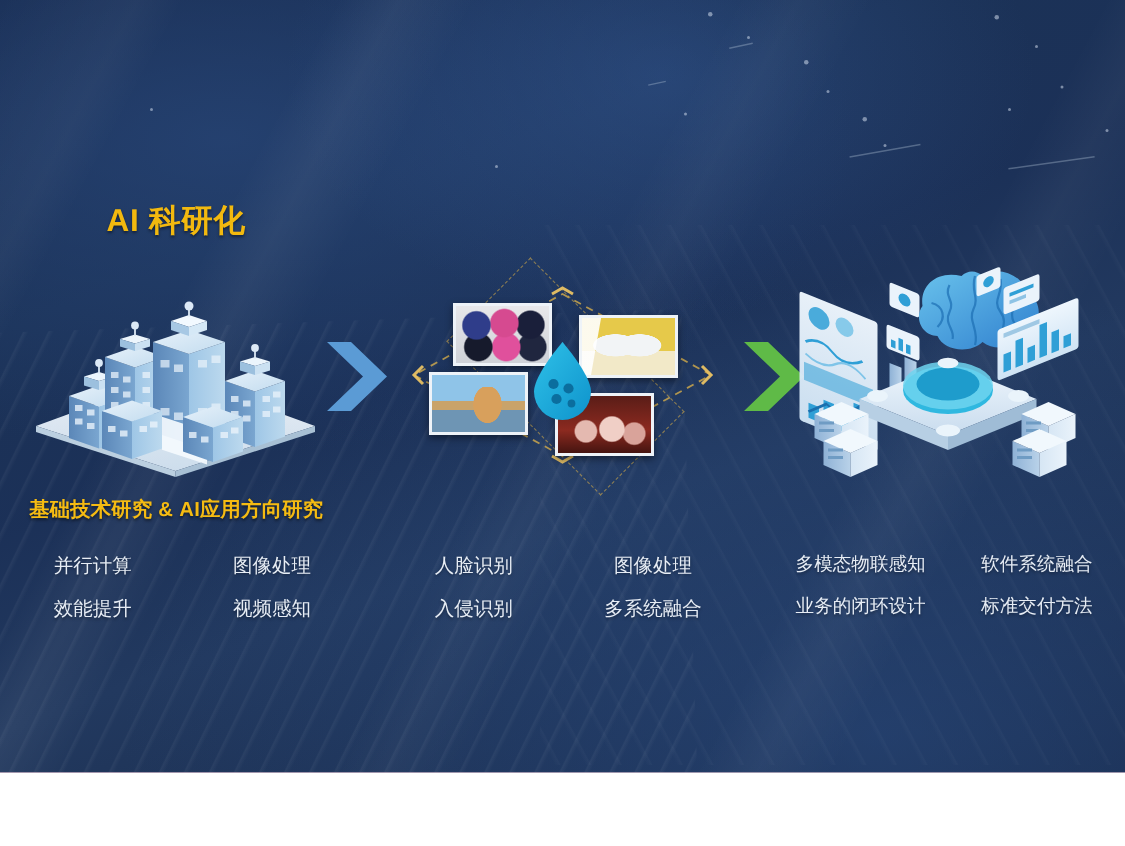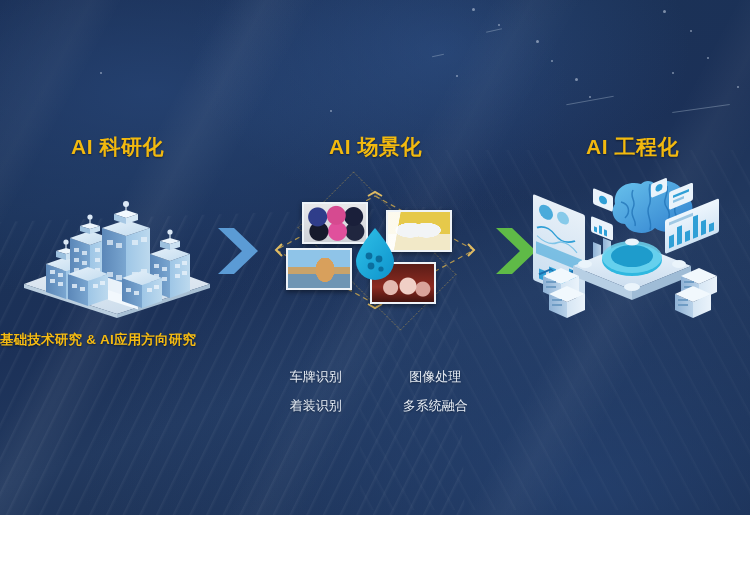--- a/index.html
+++ b/index.html
@@ -41,21 +41,21 @@
   
   .col{position:absolute;top:0;height:515px;}
   .c1{left:0;width:235px;}
   .c2{left:258px;width:235px;}
   .c3{left:515px;width:235px;}
 
   .heading{position:absolute;width:100%;text-align:center;top:133px;
       color:#f2b90f;font-size:21px;font-weight:bold;letter-spacing:.5px;
       text-shadow:0 1px 2px rgba(0,0,0,.45);white-space:nowrap;}
 
-  .caption{position:absolute;width:100%;top:331px;
+  .caption{position:absolute;width:100%;text-align:center;top:331px;
       color:#f5bb12;font-size:13.5px;font-weight:bold;letter-spacing:.2px;
       text-shadow:0 1px 2px rgba(0,0,0,.5);white-space:nowrap;}
 
   .bullets{position:absolute;top:368px;width:100%;
       display:grid;grid-template-columns:1fr 1fr;row-gap:11px;column-gap:4px;
       color:#e7edf5;font-size:13px;justify-items:center;}
   .bullets span{white-space:nowrap;text-shadow:0 1px 2px rgba(0,0,0,.35);}
   .c3 .bullets{font-size:12.4px;column-gap:0px;}
   .c1 .bullets{padding:0 4px;}
 
@@ -285,20 +285,26 @@
           <circle cx="116" cy="36" r="3"></circle>
             <rect x="115.4" y="38" width="1.2" height="5"></rect>
           <circle cx="160" cy="64" r="2.6"></circle>
             <rect x="159.4" y="66" width="1.2" height="5"></rect>
         </g>
       </svg>
     </div>
 
     <div class="heading">AI 科研化</div>
     <div class="caption">基础技术研究 &amp; AI应用方向研究</div>
+    <div class="bullets">
+      <span>并行计算</span>
+      <span>图像处理</span>
+      <span>效能提升</span>
+      <span>视频感知</span>
+    </div>
   </div>
 
   <div class="arrow arrow1">
     <svg width="56" height="58" viewBox="0 0 56 58" aria-hidden="true">
       <path d="M6 6 L30 29 L6 52 L22 52 L46 29 L22 6 Z" fill="#5b9bd5"></path>
     </svg>
   </div>
 
   <div class="col c2">
 
@@ -331,25 +337,24 @@
           </defs>
           <path d="M23 2 C23 2 42 24 42 35 A19 19 0 0 1 4 35 C4 24 23 2 23 2 Z" fill="url(#dropg)"></path>
           <circle cx="17" cy="30" r="3.4" fill="#0b6e9e"></circle>
           <circle cx="27" cy="33" r="3.4" fill="#0b6e9e"></circle>
           <circle cx="19" cy="40" r="3.4" fill="#0b6e9e"></circle>
           <circle cx="29" cy="43" r="2.6" fill="#0b6e9e"></circle>
         </svg>
       </div>
     </div>
 
-    <div class="heading">AI 场景化</div>
     <div class="bullets">
-      <span>车牌识别</span>
+      <span>人脸识别</span>
       <span>图像处理</span>
-      <span>着装识别</span>
+      <span>入侵识别</span>
       <span>多系统融合</span>
     </div>
   </div>
 
   <div class="arrow arrow2">
     <svg width="56" height="58" viewBox="0 0 56 58" aria-hidden="true">
       <path d="M6 6 L30 29 L6 52 L22 52 L46 29 L22 6 Z" fill="#5fba47"></path>
     </svg>
   </div>
 
@@ -500,17 +505,22 @@
             <path d="M0 12 L18 4 L36 12 L18 20 Z" fill="#f1f8fd"></path>
             <g fill="#6f9cc4">
                 <rect x="3" y="17" width="10" height="2"></rect>
                 <rect x="3" y="22" width="10" height="2"></rect>
               </g>
           </g>
         </g>
       </svg>
     </div>
 
-    <div class="heading">AI 工程化</div>
+    <div class="bullets">
+      <span>多模态物联感知</span>
+      <span>软件系统融合</span>
+      <span>业务的闭环设计</span>
+      <span>标准交付方法</span>
+    </div>
   </div>
 
   <div class="white-bottom"></div>
 </div>
 
 </body></html>

